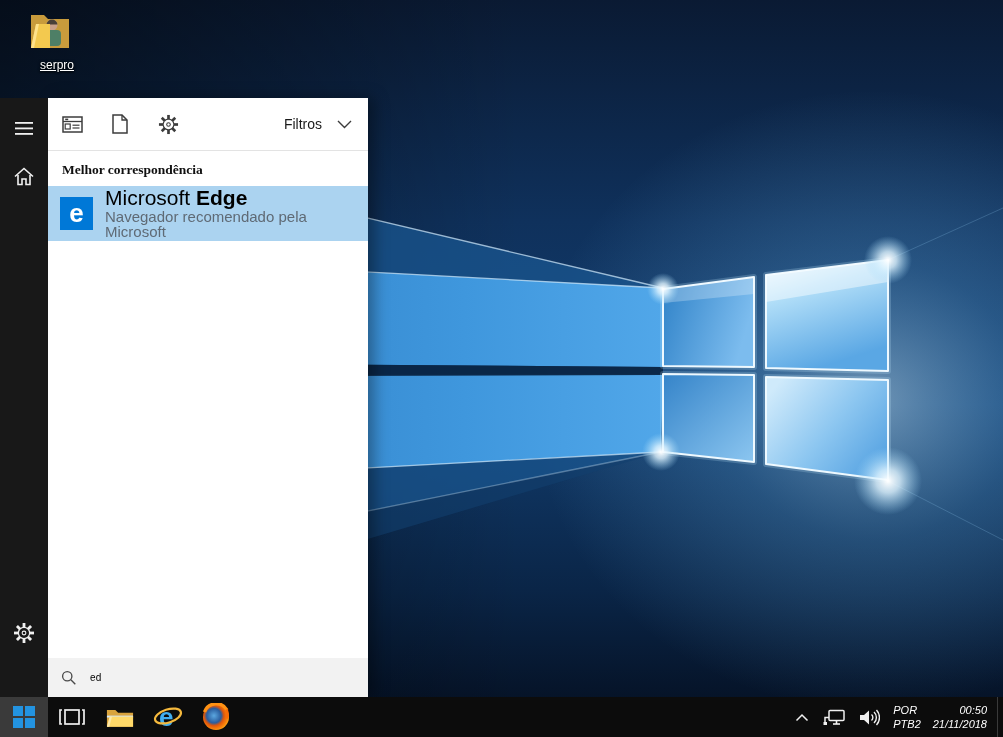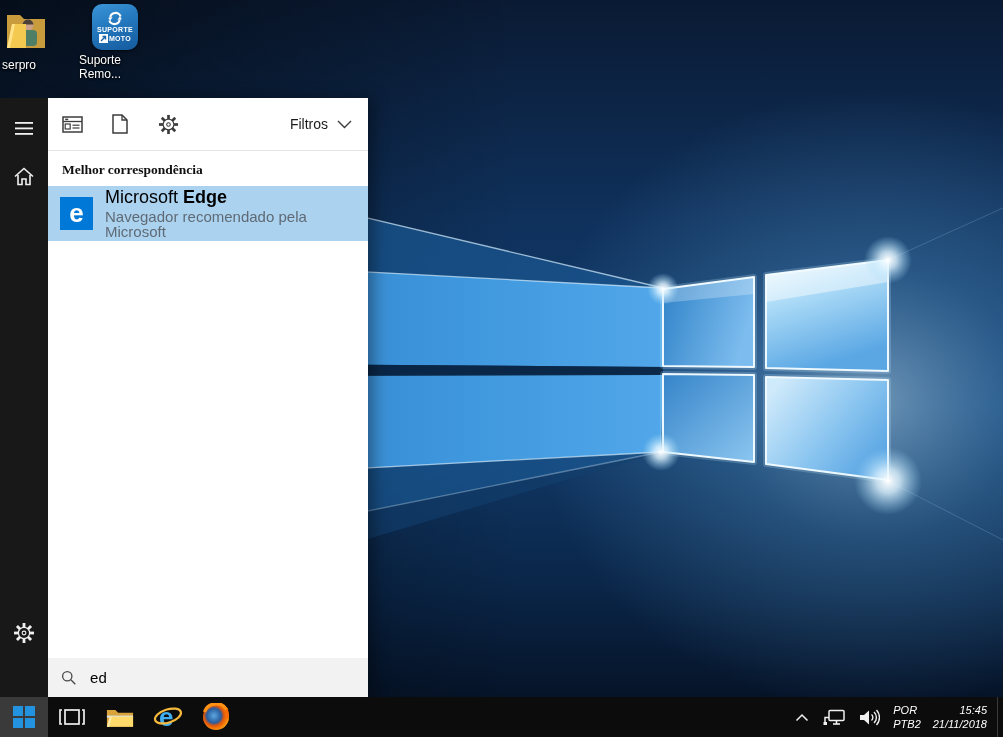--- a/index.html
+++ b/index.html
@@ -1,21 +1,21 @@
 <!DOCTYPE html>
 <html><head>
 <meta charset="utf-8">
 <style>
   html,body{margin:0;padding:0;background:#000;}
   .screen{position:relative;width:1003px;height:737px;overflow:hidden;
           font-family:"Liberation Sans","DejaVu Sans",sans-serif;-webkit-font-smoothing:antialiased;}
   .wallpaper{position:absolute;inset:0;display:block;}
 
   
-  .dicon{position:absolute;width:72px;text-align:left;color:#fff;font-size:12px;cursor:default;}
+  .dicon{position:absolute;width:72px;text-align:right;color:#fff;font-size:12px;cursor:default;text-decoration:underline;}
   .dicon .dlabel{margin-top:3px;line-height:14px;text-shadow:0 1px 2px rgba(0,0,0,.95),0 0 3px rgba(0,0,0,.8);}
   .dicon-serpro{left:2px;top:8px;}
   .dicon-suporte{left:79px;top:4px;}
   .suporte-tile{width:46px;height:46px;margin:0 auto;border-radius:10px;
      background:linear-gradient(160deg,#3b96d8 0%,#2478bd 45%,#155a9e 100%);
      display:flex;flex-direction:column;align-items:center;justify-content:center;
      box-shadow:0 1px 3px rgba(0,0,0,.6);}
   .stile-t1{font-size:7px;font-weight:bold;color:#fff;letter-spacing:.3px;line-height:8px;}
   .stile-row{display:flex;align-items:center;gap:1px;line-height:9px;}
   .arrowbox{width:9px;height:9px;background:#fff;display:inline-flex;align-items:center;justify-content:center;}
@@ -26,36 +26,36 @@
         display:flex;flex-direction:column;align-items:center;z-index:5;}
   .rail-btn{width:48px;height:48px;display:flex;align-items:center;justify-content:center;cursor:pointer;}
   .rail-btn.menu{margin-top:6px;}
   .rail-btn.settings{margin-top:auto;margin-bottom:40px;}
 
   
   .panel{position:absolute;left:48px;top:98px;width:320px;height:599px;background:#fff;z-index:4;
          display:flex;flex-direction:column;box-shadow:6px 0 14px rgba(0,0,0,.35);}
   .panel-header{height:52px;flex:0 0 52px;display:flex;align-items:center;border-bottom:1px solid #e3e3e3;}
   .ph-btn{width:48px;height:40px;display:flex;align-items:center;justify-content:center;cursor:pointer;}
-  .filters{margin-left:auto;display:flex;align-items:center;gap:9px;padding-right:16px;
+  .filters{margin-left:auto;display:flex;align-items:center;gap:15px;padding-right:16px;
            font-size:14px;color:#1a1a1a;cursor:pointer;}
   .section-label{font-size:13.5px;font-weight:bold;color:#101010;padding:11px 14px 8px;font-family:Liberation Serif, serif;}
   .section-label.second{padding:14px 14px 10px;}
   .result-row{height:55px;flex:0 0 55px;background:#abd3f0;display:flex;align-items:center;
               padding:0 12px;gap:12px;cursor:pointer;}
   .edge-tile{width:33px;height:33px;flex:0 0 33px;background:#0078d7;color:#fff;
              display:flex;align-items:center;justify-content:center;
              font-size:26px;font-weight:bold;line-height:33px;}
-  .result-title{font-size:18px;color:#000;line-height:17px;}
+  .result-title{font-size:21px;color:#000;line-height:17px;}
   .result-title .match{font-weight:bold;}
   .result-sub{font-size:15px;color:#5f6a75;margin-top:3px;line-height:15px;}
   .panel-spacer{flex:1 1 auto;}
   .searchbox{height:39px;flex:0 0 39px;background:#f2f2f2;display:flex;align-items:center;
              padding:0 13px;gap:11px;}
-  .searchbox input{border:none;background:transparent;font-size:15px;color:#000;outline:none;
+  .searchbox input{border:none;background:transparent;font-size:10px;color:#000;outline:none;
                    width:100%;font-family:inherit;}
 
   
   .taskbar{position:absolute;left:0;top:697px;width:1003px;height:40px;background:#0c0c0c;
            display:flex;align-items:stretch;z-index:6;}
   .tb-btn{width:48px;display:flex;align-items:center;justify-content:center;cursor:pointer;}
   .tb-btn.start{background:#3a3a3a;}
   .tray{margin-left:auto;display:flex;align-items:center;}
   .tray-btn{height:40px;display:flex;align-items:center;justify-content:center;padding:0 7px;cursor:pointer;}
   .tray-text{font-size:11px;line-height:14px;color:#fff;padding:0 6px;cursor:pointer;font-style:italic;}
@@ -165,43 +165,20 @@
       <path d="M5,7 h13 l4,4 h21 v29 h-38 z" fill="#c89b3c"></path>
       <circle cx="26" cy="17" r="5.5" fill="#caa18b"></circle>
       <path d="M26,11.5 a5.5,5.5 0 0 1 5.5,5 l-11,0 a5.5,5.5 0 0 1 5.5,-5" fill="#4a4038"></path>
       <rect x="17" y="22" width="18" height="16" rx="4" fill="#4e7f66"></rect>
       <path d="M5,40 L10,16 h14 v24 z" fill="#f3c94f"></path>
       <path d="M5,40 L10,16 h3 l-5,24 z" fill="#ffe28a"></path>
     </svg>
     <div class="dlabel">serpro</div>
   </div>
 
-  <div class="dicon dicon-suporte">
-    <div class="suporte-tile">
-      <svg width="18" height="15" viewBox="0 0 18 15">
-        <path d="M14.5,5.5 a5,4 0 1 0 -10,1" stroke="#ffffff" stroke-width="2.2" fill="none"></path>
-        <path d="M3.5,9.5 a5,4 0 1 0 10,-1" stroke="#ffffff" stroke-width="2.2" fill="none"></path>
-        <polygon points="2.2,6.8 6.6,6.2 4.0,9.8" fill="#ffffff"></polygon>
-        <polygon points="15.8,8.2 11.4,8.8 14.0,5.2" fill="#ffffff"></polygon>
-      </svg>
-      <div class="stile-t1">SUPORTE</div>
-      <div class="stile-row">
-        <span class="arrowbox">
-          <svg width="7" height="7" viewBox="0 0 7 7">
-            <path d="M1,6 L5.5,1.5 M2.5,1.5 h3 v3" stroke="#1b62a6" stroke-width="1.4" fill="none"></path>
-          </svg>
-        </span>
-        <span class="stile-t2">MOTO</span>
-      </div>
-    </div>
-    <div class="dlabel">
-      <div>Suporte</div>
-      <div>Remo...</div>
-    </div>
-  </div>
 
   <div class="rail">
     <div class="rail-btn menu">
       <svg width="18" height="13" viewBox="0 0 18 13">
         <rect y="0" width="18" height="1.8" fill="#f0f0f0"></rect>
         <rect y="5.5" width="18" height="1.8" fill="#f0f0f0"></rect>
         <rect y="11" width="18" height="1.8" fill="#f0f0f0"></rect>
       </svg>
     </div>
     <div class="rail-btn">
@@ -360,20 +337,20 @@
           <path d="M12.5,5.5 a4,4 0 0 1 0,6" stroke="#f0f0f0" stroke-width="1.4" fill="none"></path>
           <path d="M15,3 a7.5,7.5 0 0 1 0,11" stroke="#f0f0f0" stroke-width="1.4" fill="none"></path>
           <path d="M17.5,1 a11,11 0 0 1 0,15" stroke="#f0f0f0" stroke-width="1.4" fill="none"></path>
         </svg>
       </div>
       <div class="tray-text lang">
         <div>POR</div>
         <div>PTB2</div>
       </div>
       <div class="tray-text clock">
-        <div>15:45</div>
+        <div>00:50</div>
         <div>21/11/2018</div>
       </div>
       <div class="show-desktop"></div>
     </div>
   </div>
 
 </div>
 
 </body></html>

